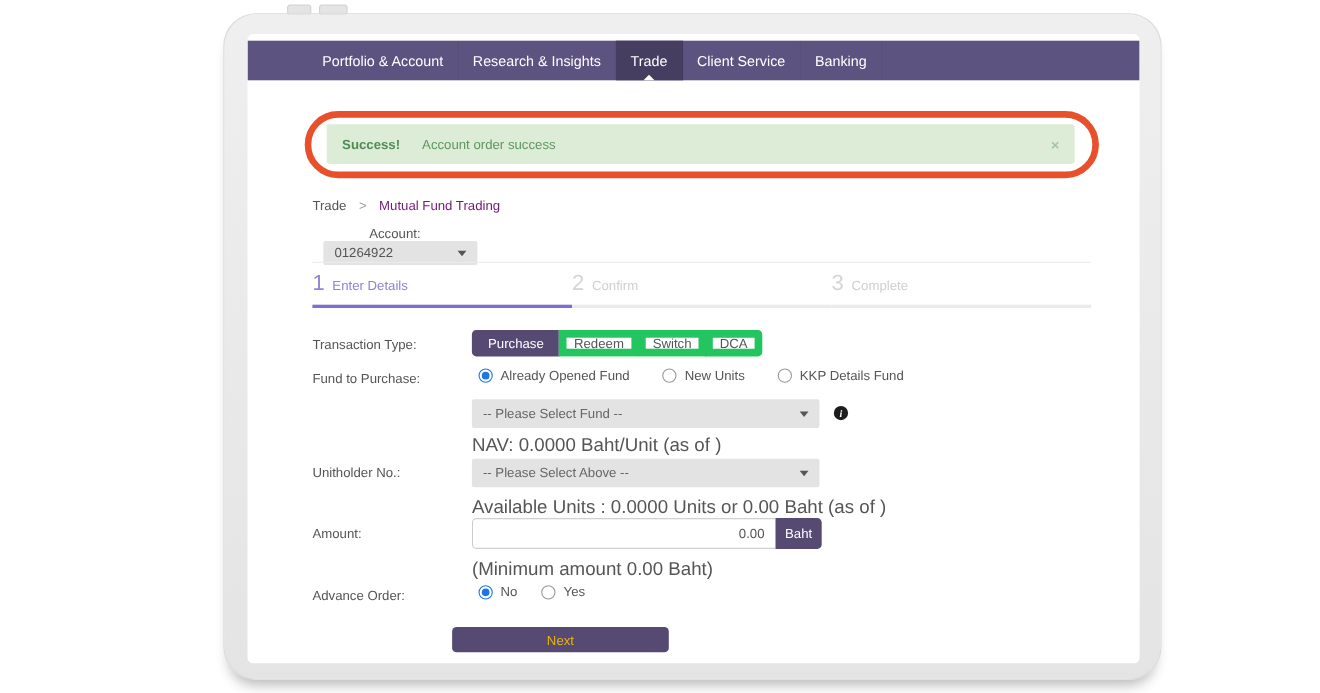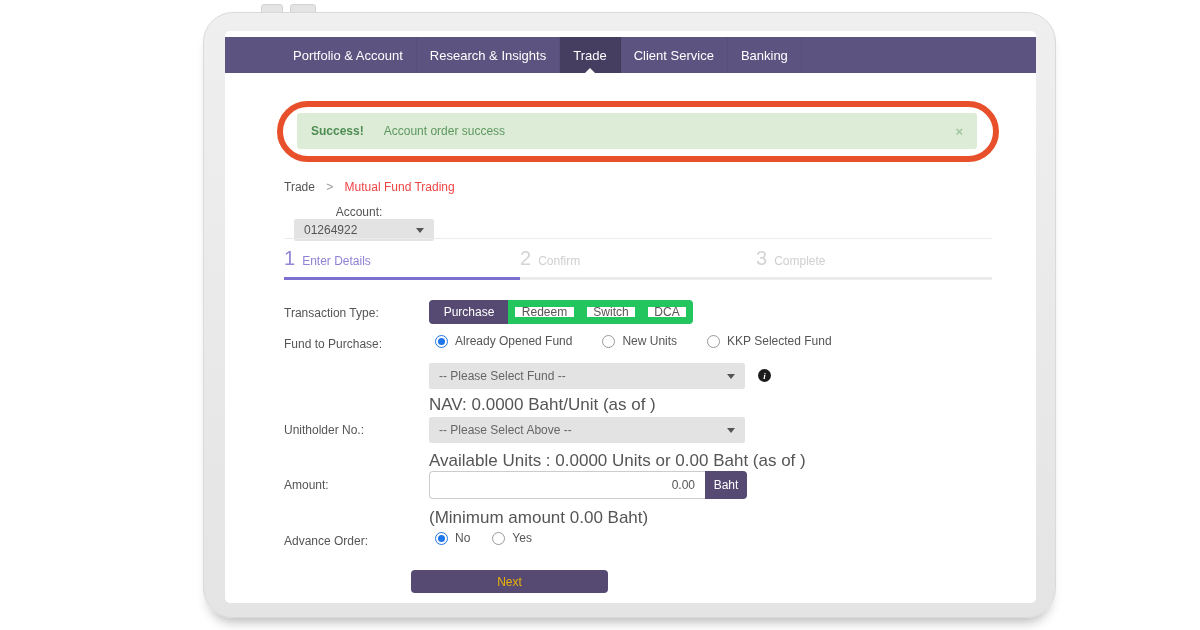--- a/index.html
+++ b/index.html
@@ -29,21 +29,21 @@
   .alert { position:absolute; left:72px; top:82px; width:680px; height:36px; background:#dcecd6;
            border-radius:3px; display:flex; align-items:center; padding:0 14px; font-size:12px; color:#5d975f; }
   .alert-title { font-weight:bold; color:#4f8d54; margin-right:20px; }
   .alert-close { margin-left:auto; color:#a3c4a3; font-size:13px; font-weight:bold; cursor:pointer; }
   .annotation-ring { position:absolute; left:52px; top:70px; width:722px; height:61px;
            border:6px solid #e8502c; border-radius:32px; pointer-events:none; z-index:5; }
 
   
   .breadcrumb { position:absolute; left:59px; top:149px; font-size:12px; color:#555; }
   .breadcrumb .sep { color:#999; margin:0 8px; }
-  .breadcrumb .link { color:#ef4444; cursor:pointer; }
+  .breadcrumb .link { color:#701a75; cursor:pointer; }
   .account-row { position:absolute; left:59px; top:174px; height:22px; display:flex; align-items:center; font-size:12px; color:#555;flex-direction:column; }
   .select { background:#e3e3e3; color:#555; display:flex; align-items:center; padding:11px 10px; border-radius:2px; cursor:pointer; }
   .caret { width:0; height:0; border-left:4px solid transparent; border-right:4px solid transparent; border-top:5px solid #555; margin-left:auto; }
   .account-select { width:140px; height:22px; margin-left:10px; }
 
   .divider { position:absolute; left:59px; top:207px; width:708px; height:1px; background:#ececec; }
 
   
   .steps { position:absolute; left:59px; top:216px; width:708px; display:flex; }
   .step { flex:1; display:flex; align-items:baseline; padding-bottom:7px; border-bottom:3px solid #ebebeb; }
@@ -154,21 +154,21 @@
         <span class="radio-item">
           <span class="radio selected"></span>
           <span>Already Opened Fund</span>
         </span>
         <span class="radio-item">
           <span class="radio"></span>
           <span>New Units</span>
         </span>
         <span class="radio-item">
           <span class="radio"></span>
-          <span>KKP Selected Fund</span>
+          <span>KKP Details Fund</span>
         </span>
       </div>
 
       <div class="select big-select" style="top:332px;">
         <span>-- Please Select Fund --</span>
         <span class="caret"></span>
       </div>
       <div class="info-icon">i</div>
       <div class="hint" style="top:364px;">NAV: 0.0000 Baht/Unit (as of )</div>
 

